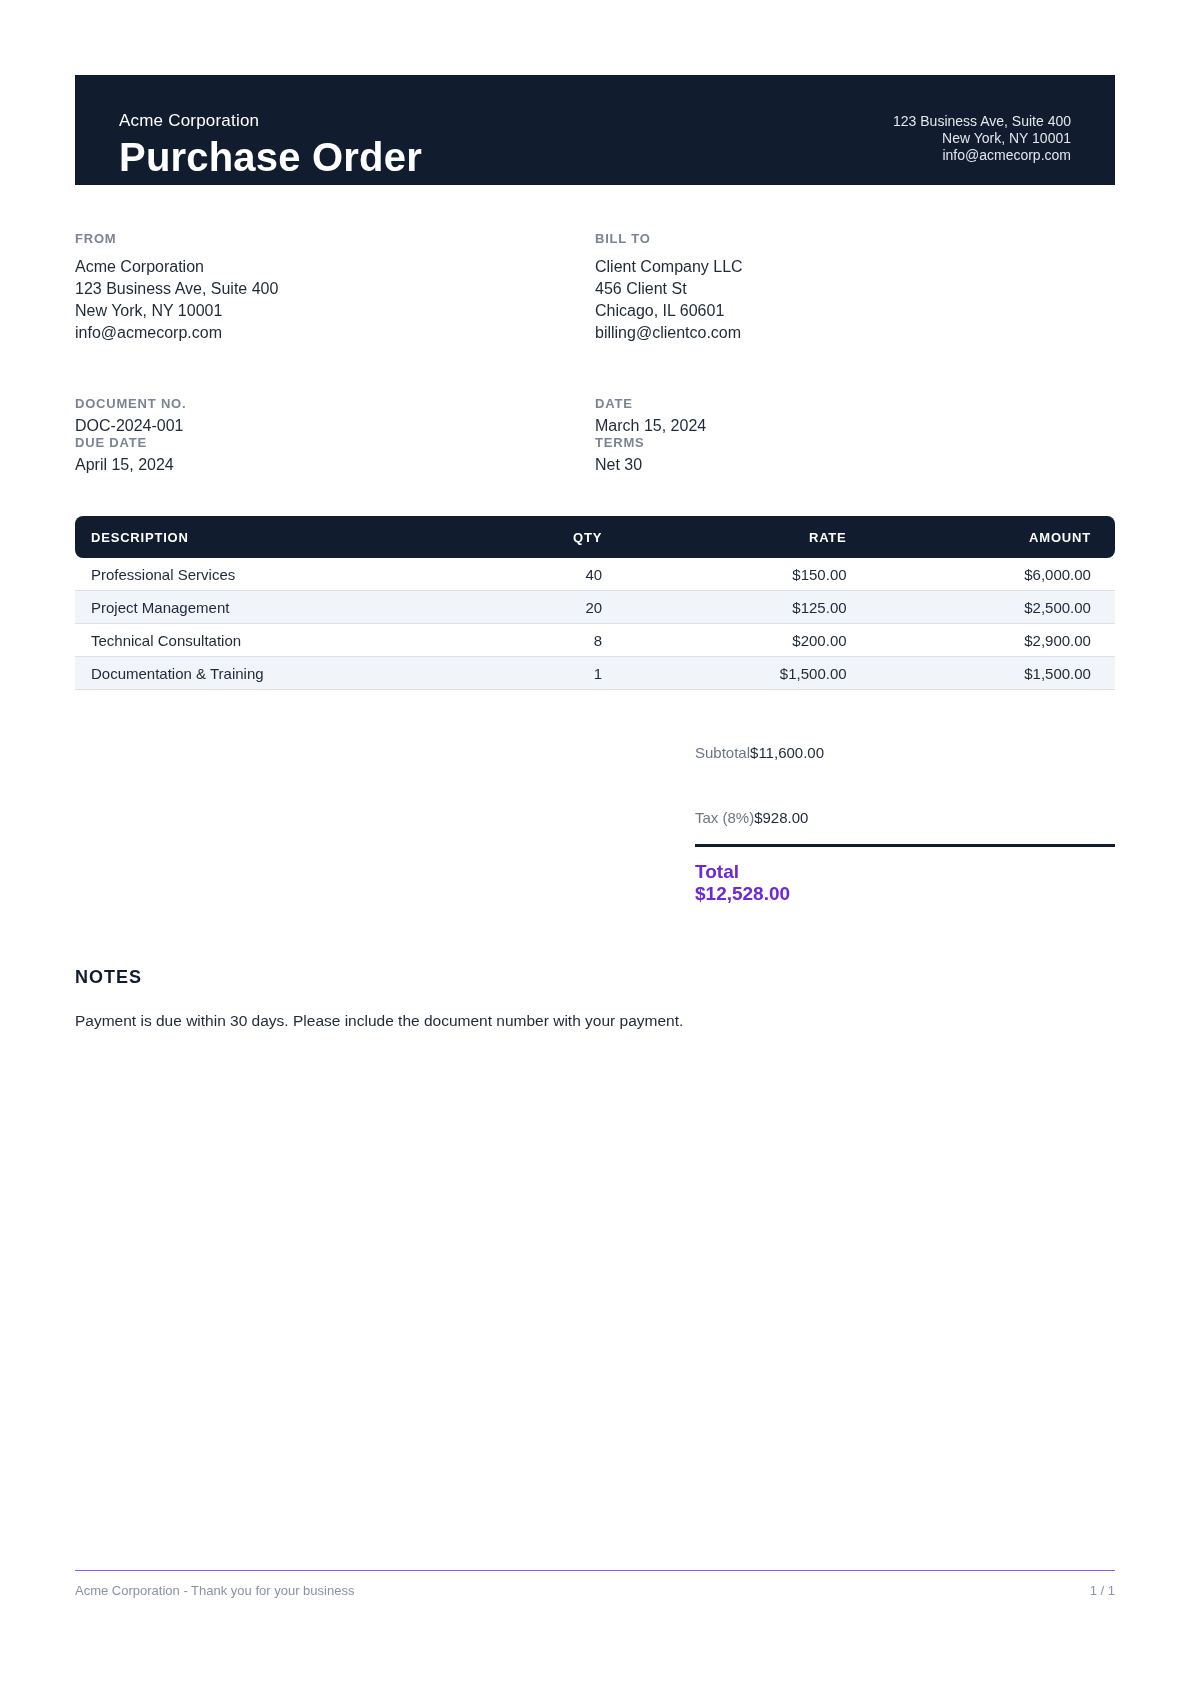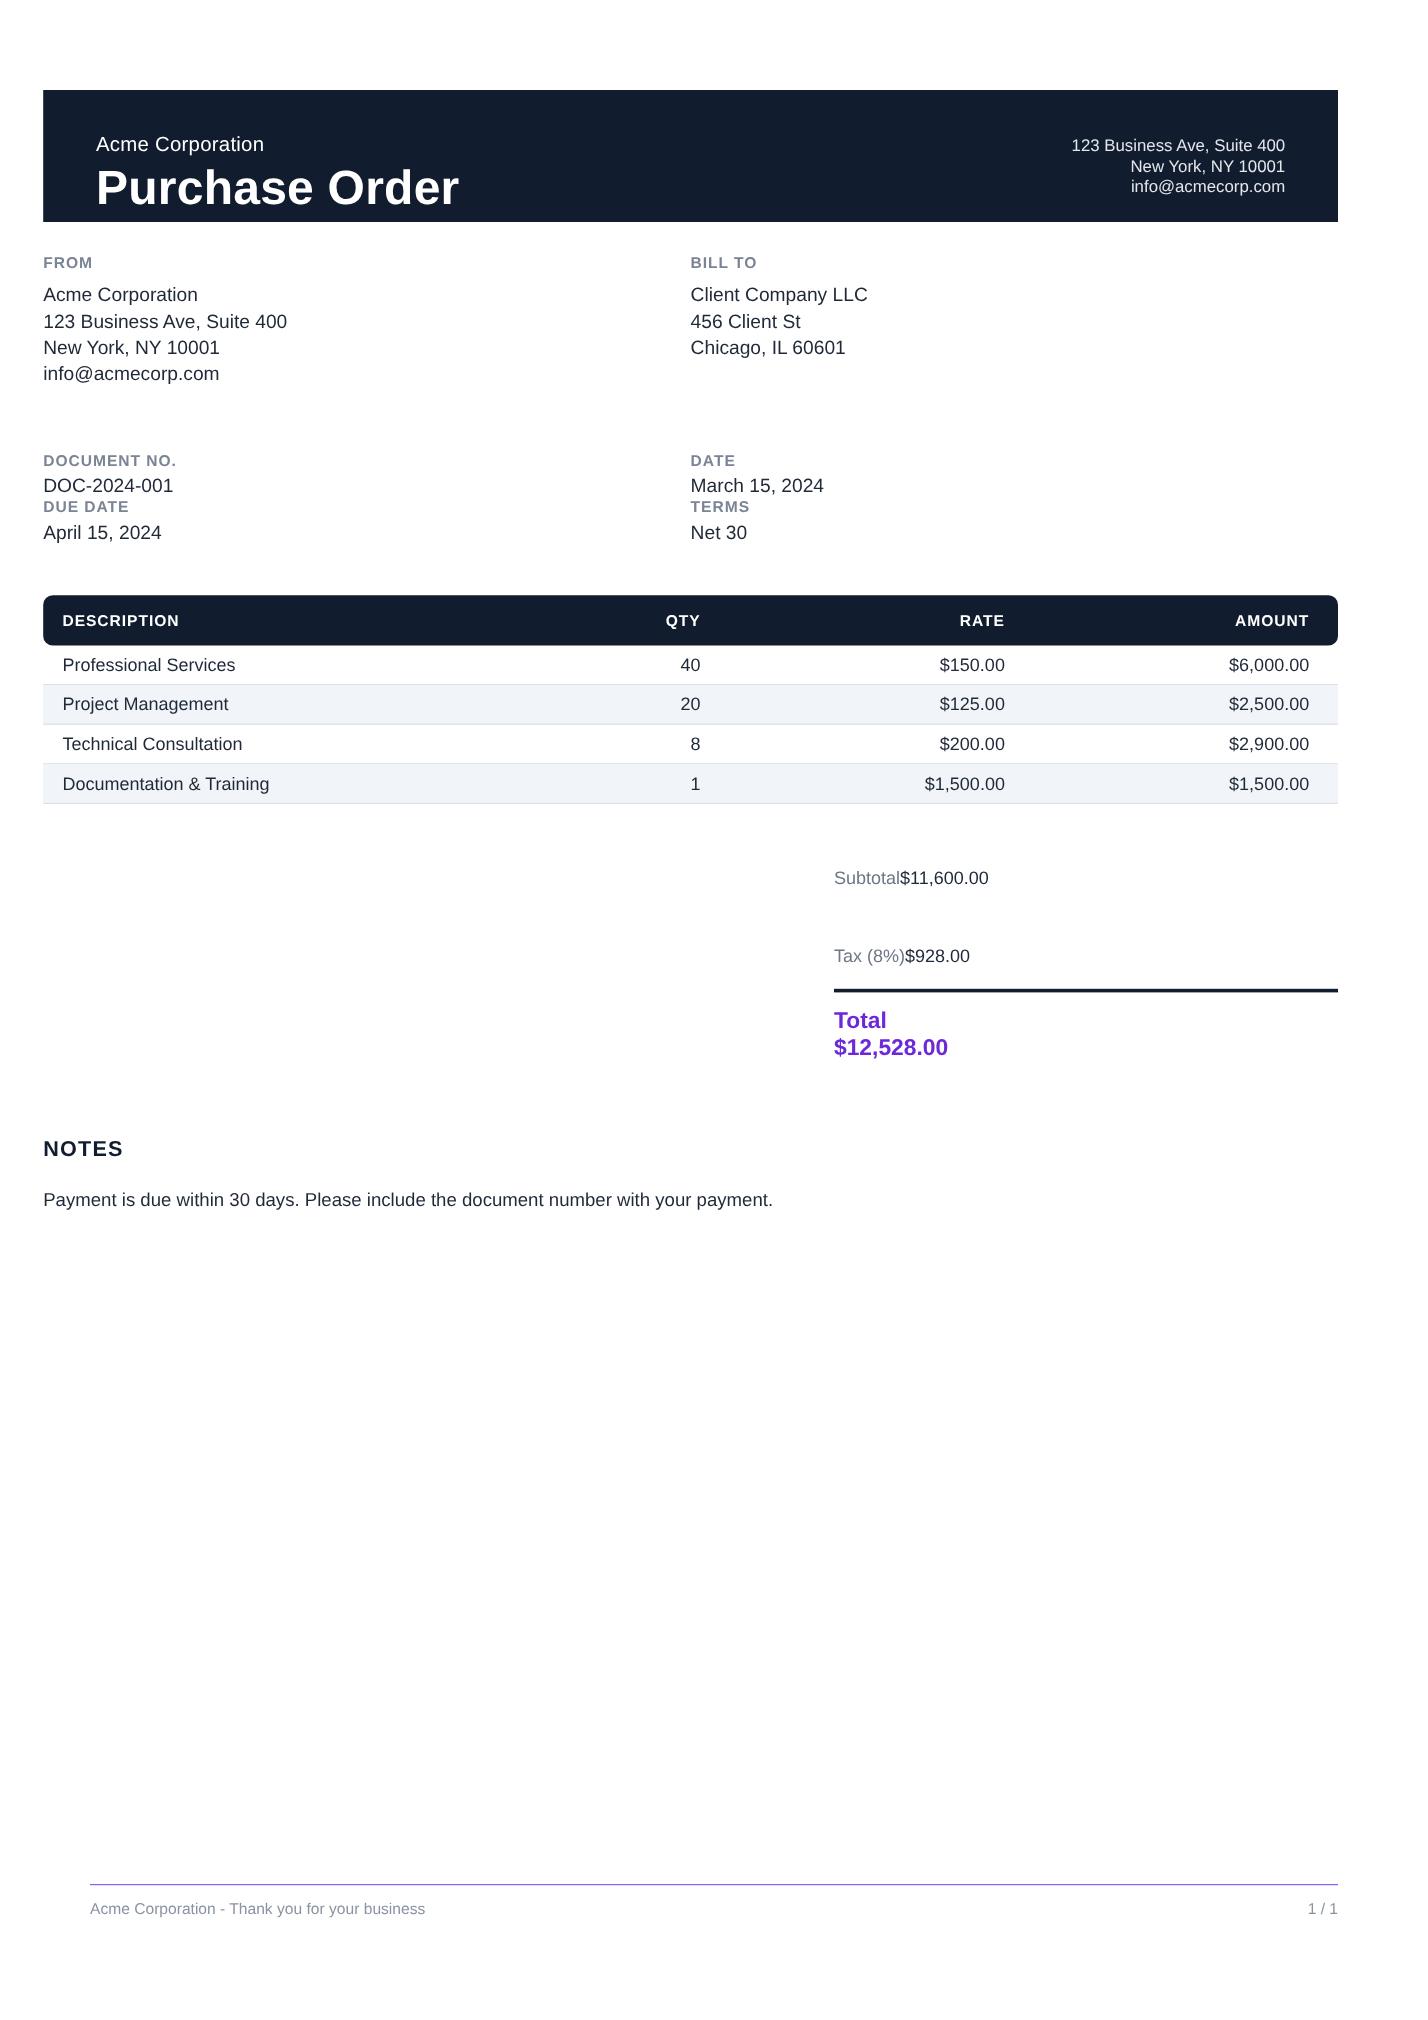--- a/index.html
+++ b/index.html
@@ -9,21 +9,21 @@
     color: #1f2937;
   }
   .page {
     position: relative;
     width: 1190px;
     height: 1683px;
     margin: 0 auto;
     background: #ffffff;
     overflow: hidden;
   }
-  .content { padding: 75px 75px 0 36px; }
+  .content { padding: 75px 75px 0 75px; }
 
   
   .banner {
     background: #111c2e;
     color: #ffffff;
     height: 110px;
     padding: 36px 44px 0 44px;
     display: flex;
     justify-content: space-between;
   }
@@ -34,21 +34,21 @@
     font-size: 14px;
     line-height: 17px;
     color: #e3e7ec;
     padding-top: 2px;
   }
 
   
   .parties {
     display: grid;
     grid-template-columns: 1fr 1fr;
-    margin-top: 26px;
+    margin-top: 46px;
   }
   .party-label, .meta-label {
     font-size: 13px;
     font-weight: 700;
     color: #7b8494;
     letter-spacing: .8px;
     margin-bottom: 10px;
   }
   .party-line { font-size: 16px; line-height: 22px; color: #1f2937; }
 
@@ -168,20 +168,21 @@
         <div class="party-line">Acme Corporation</div>
         <div class="party-line">123 Business Ave, Suite 400</div>
         <div class="party-line">New York, NY 10001</div>
         <div class="party-line">info@acmecorp.com</div>
       </div>
       <div>
         <div class="party-label">BILL TO</div>
         <div class="party-line">Client Company LLC</div>
         <div class="party-line">456 Client St</div>
         <div class="party-line">Chicago, IL 60601</div>
+        <div class="party-line">billing@clientco.com</div>
       </div>
     </div>
 
     <div class="meta">
       <div>
         <div class="meta-label">DOCUMENT NO.</div>
         <div class="meta-value">DOC-2024-001</div>
       </div>
       <div>
         <div class="meta-label">DATE</div>

